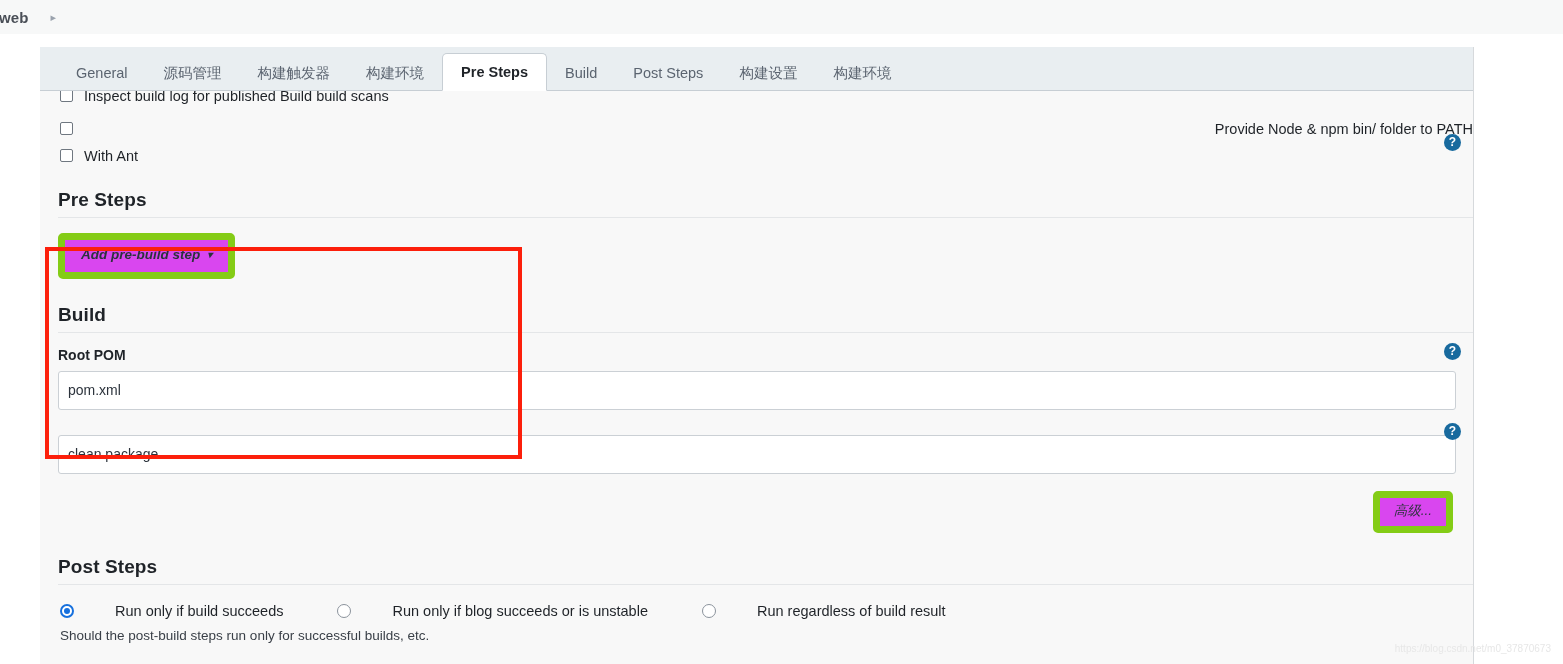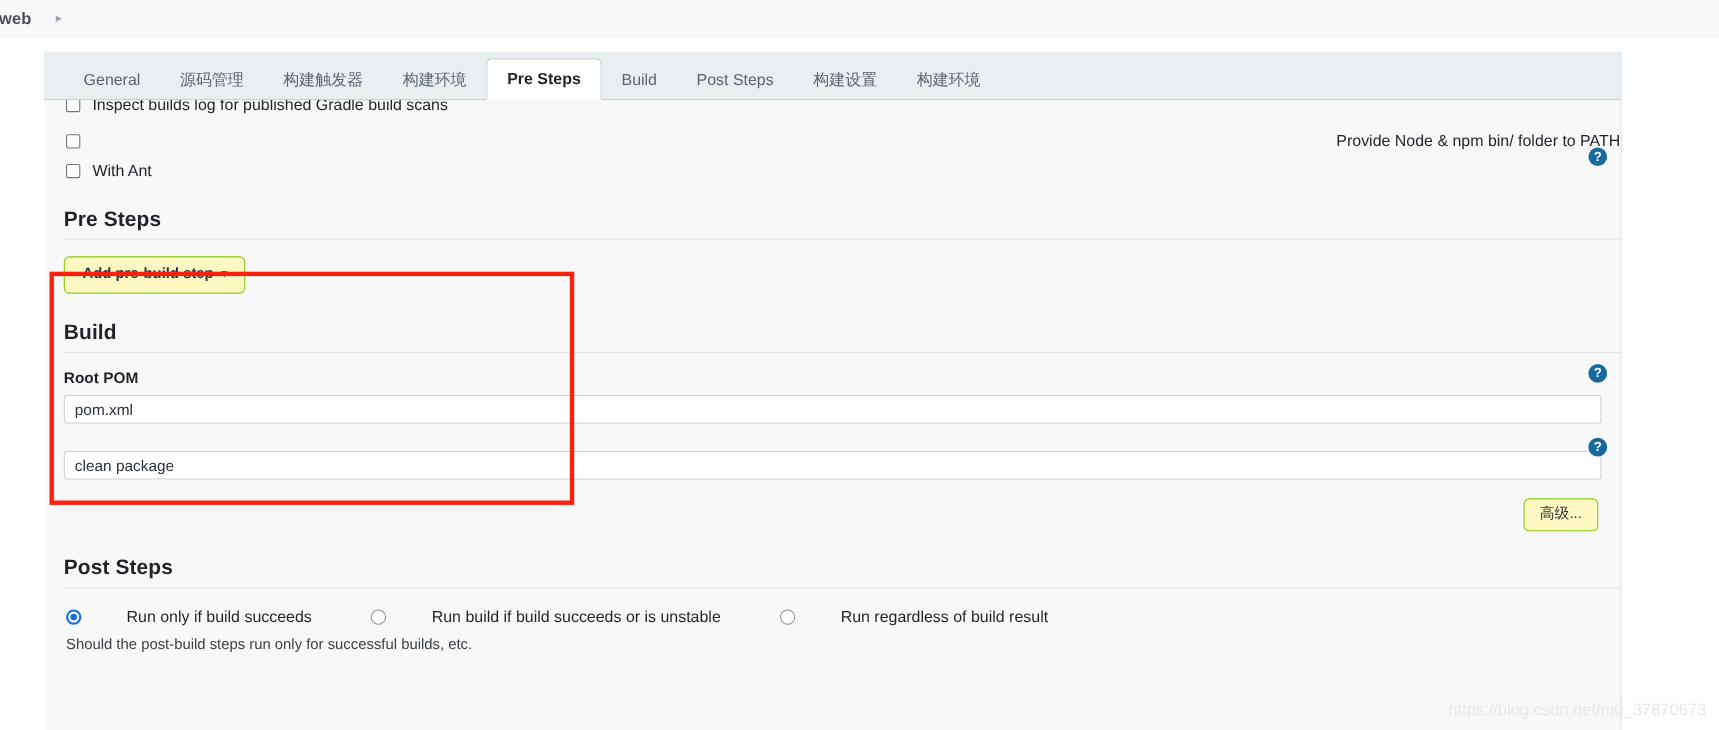--- a/index.html
+++ b/index.html
@@ -130,49 +130,50 @@
   }
   .hr {
     height: 1px;
     background: #e4e6e8;
     margin: 0 0 0 18px;
     width: calc(100% - 18px);
   }
 
   .btn {
     display: inline-block;
-    background: #fef9c3;
-    border: 1px solid #84cc16;
+    background: #d946ef;
+    border: 7px solid #84cc16;
     border-radius: 5px;
     font-size: 13.5px;
     font-weight: bold;
     color: #2c333c;
     padding: 8px 16px 9px 16px;
     cursor: pointer;
     white-space: nowrap;
     line-height: 1.1;
+    font-style: italic;
   }
   .caret {
     display: inline-block;
     margin-left: 7px;
     font-size: 10px;
     transform: translateY(-1px);
   }
 
   .field-label {
     font-size: 14px;
     font-weight: bold;
     color: #1f2328;
     padding-left: 18px;
   }
   .text-input {
     display: block;
     margin-left: 18px;
     width: 1398px;
-    height: 26px;
+    height: 39px;
     background: #fff;
     border: 1px solid #cbd0d5;
     border-radius: 3px;
     font-size: 14px;
     color: #2c333c;
     font-family: "Liberation Sans", sans-serif;
     padding: 0 9px;
     outline: none;
   }
 
@@ -239,21 +240,21 @@
     font-size: 13.5px;
     color: #3a4048;
     padding-left: 20px;
     padding-top: 9px;
   }
 
   .watermark {
     position: absolute;
     right: 12px;
     bottom: 10px;
-    font-size: 15px;
+    font-size: 10px;
     color: #e7e7e7;
     white-space: nowrap;
     z-index: 40;
   }
 </style>
 </head>
 <body>
 
 <div id="app">
 
@@ -274,21 +275,21 @@
       <div class="tab">Post Steps</div>
       <div class="tab">构建设置</div>
       <div class="tab">构建环境</div>
     </div>
 
     <div class="form-body">
 
       <div style="position:relative;height:18px;overflow:hidden;">
         <div class="clipped-row">
           <span class="cb"></span>
-          <span class="cb-label">Inspect builds log for published Gradle build scans</span>
+          <span class="cb-label">Inspect build log for published Build build scans</span>
         </div>
       </div>
 
       <div class="checkbox-row" style="margin-top:6px;justify-content:space-between;">
         <span class="cb"></span>
         <span class="cb-label">Provide Node &amp; npm bin/ folder to PATH</span>
       </div>
 
       <div class="checkbox-row" style="position:relative;">
         <span class="cb"></span>
@@ -328,21 +329,21 @@
       </div>
 
       <div style="height:23px;"></div>
       <h2 class="section">Post Steps</h2>
       <div class="hr"></div>
 
       <div class="radio-row" style="padding-top:18px;height:auto;">
         <span class="radio sel"></span>
         <span class="radio-label">Run only if build succeeds</span>
         <span class="radio"></span>
-        <span class="radio-label">Run build if build succeeds or is unstable</span>
+        <span class="radio-label">Run only if blog succeeds or is unstable</span>
         <span class="radio"></span>
         <span class="radio-label">Run regardless of build result</span>
       </div>
 
       <div class="hint">Should the post-build steps run only for successful builds, etc.</div>
 
 
     </div>
   </div>
 

